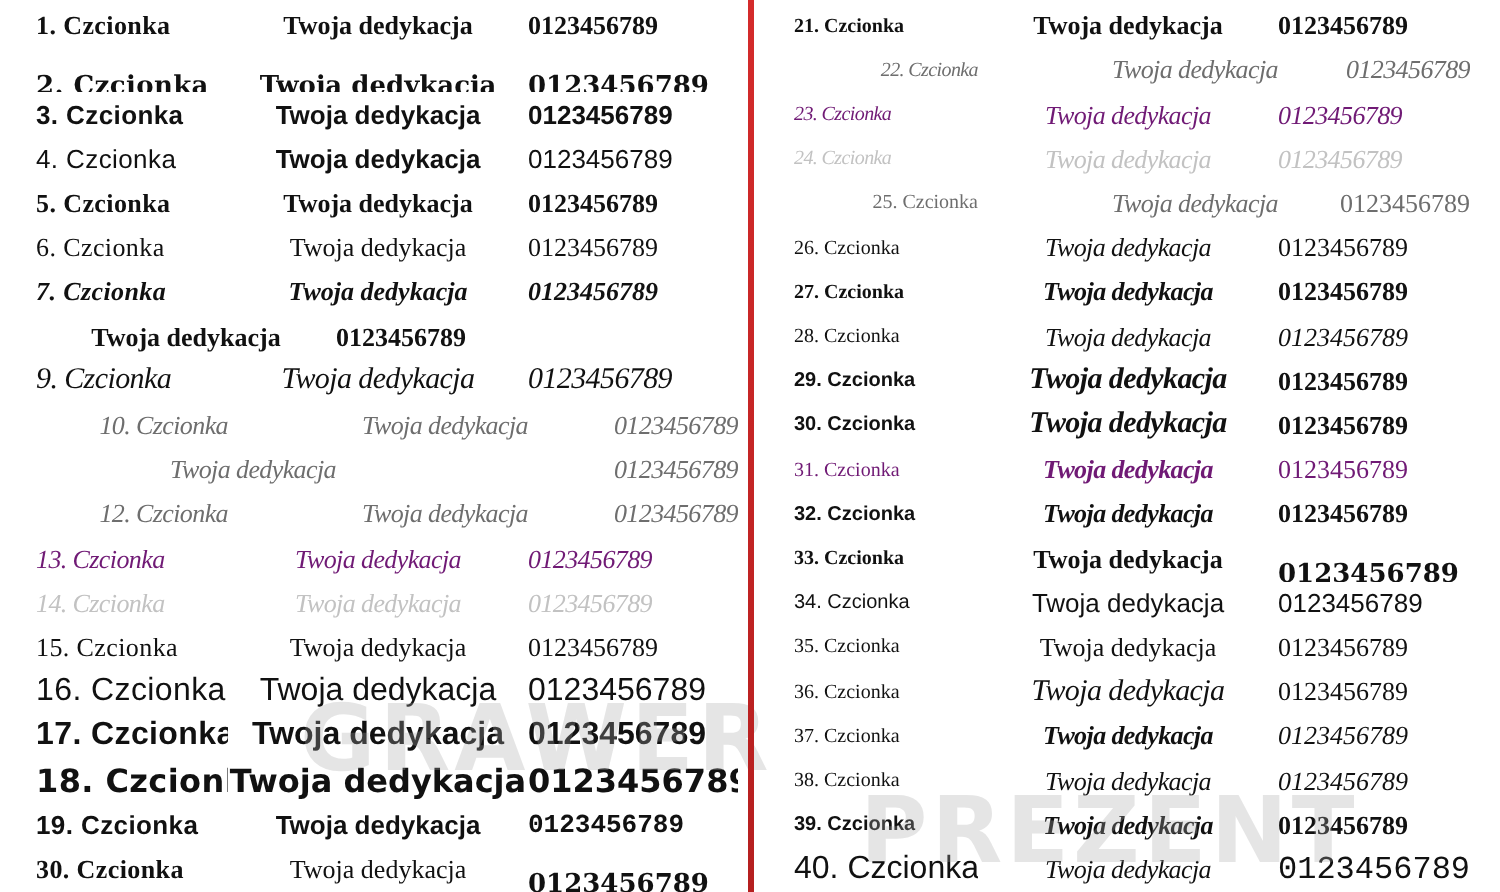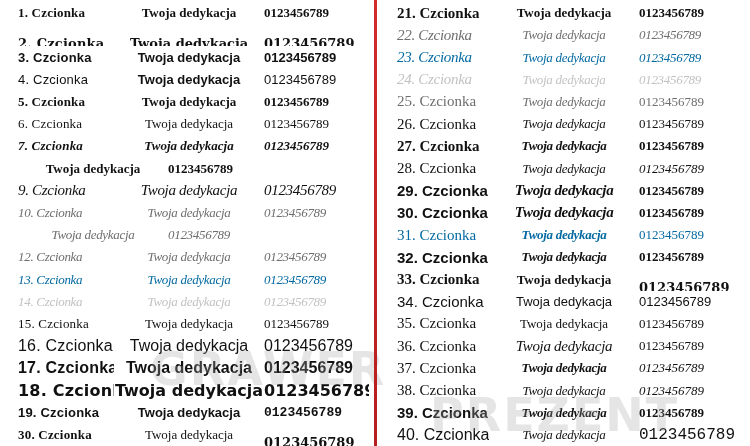--- a/index.html
+++ b/index.html
@@ -60,21 +60,21 @@
   .cell-ded {
     width: 150px;
     flex: 0 0 150px;
     font-size: 13px;
     text-align: center;
     overflow: hidden;
   }
   .cell-num-r {
     width: 92px;
     flex: 0 0 92px;
-    font-size: 15px;
+    font-size: 10px;
     overflow: hidden;
   }
   .cell-ded-r {
     width: 150px;
     flex: 0 0 150px;
     font-size: 13px;
     text-align: center;
     overflow: hidden;
   }
   .cell-dig {
@@ -102,23 +102,23 @@
     letter-spacing: -0.3px;
   }
   .script-b {
     font-family: "Liberation Serif", serif;
     font-style: italic;
     font-weight: bold;
     letter-spacing: -0.3px;
   }
   .tiny { font-size: 16px; }
   .big { font-size: 15px; }
-  .light { color: #0369a1; }
+  .light { color: #701a75; }
   .lighter { color: #c2c2c2; }
-  .mid { color: #6e6e6e; }
+  .mid { color: #6e6e6e; text-align: right; }
 
   .watermark {
     position: absolute;
     left: 0;
     top: 330px;
     width: 750px;
     height: 116px;
     pointer-events: none;
     z-index: 4;
     overflow: hidden;

